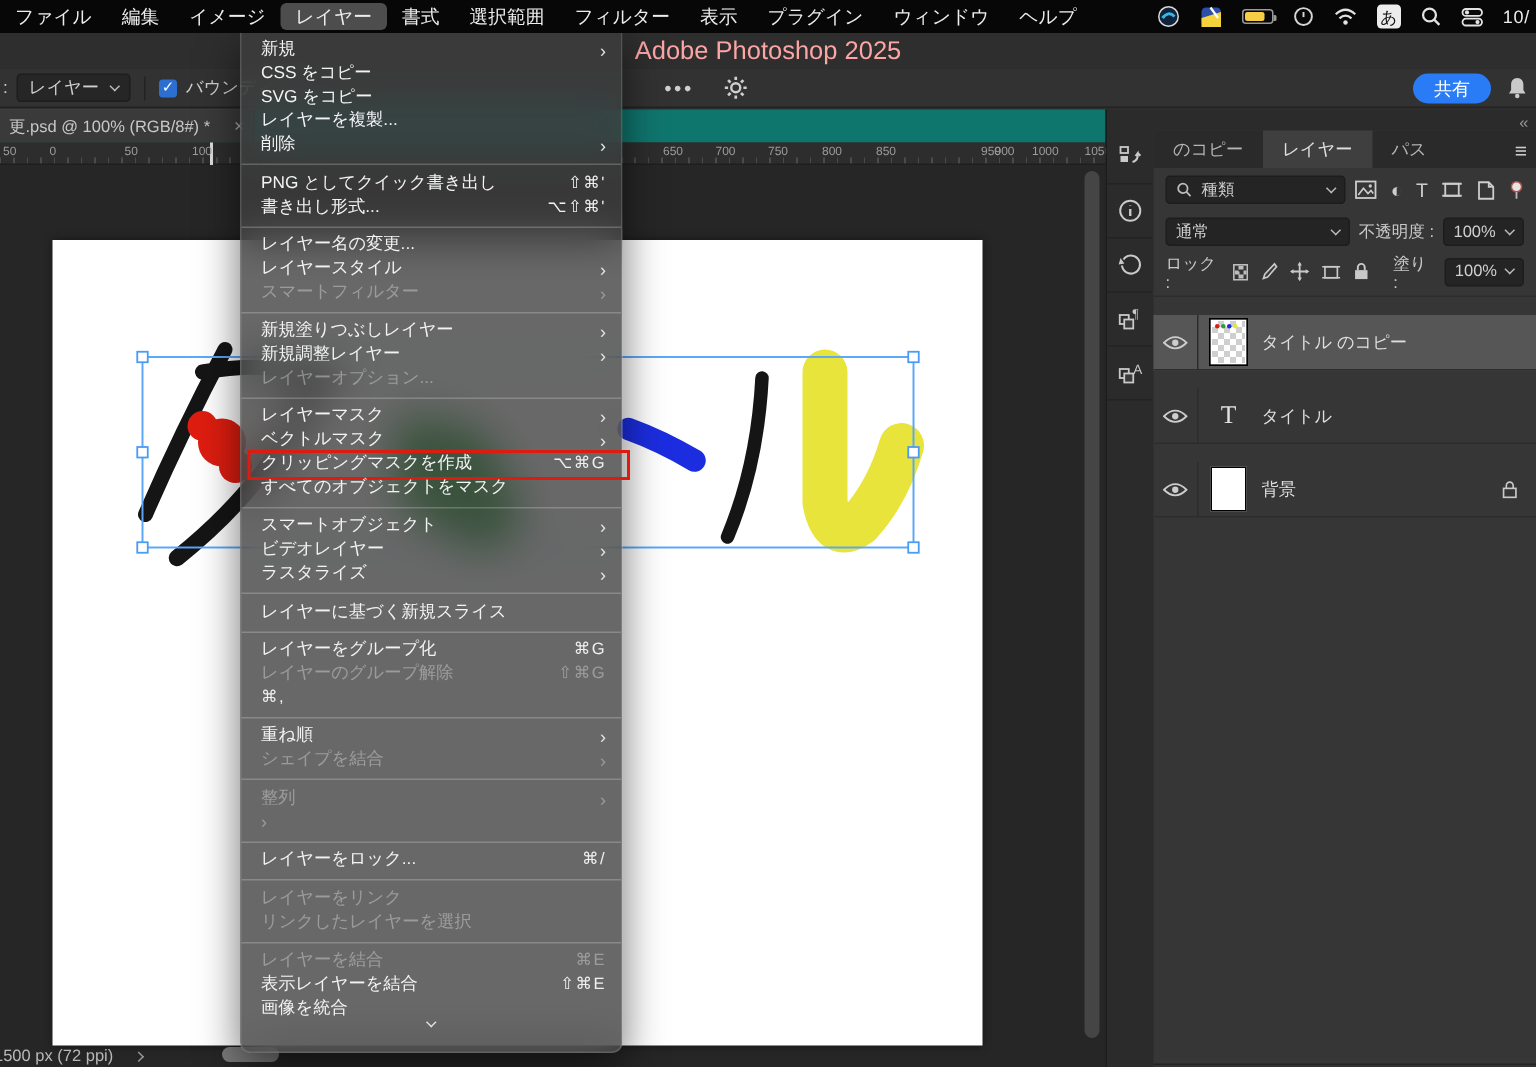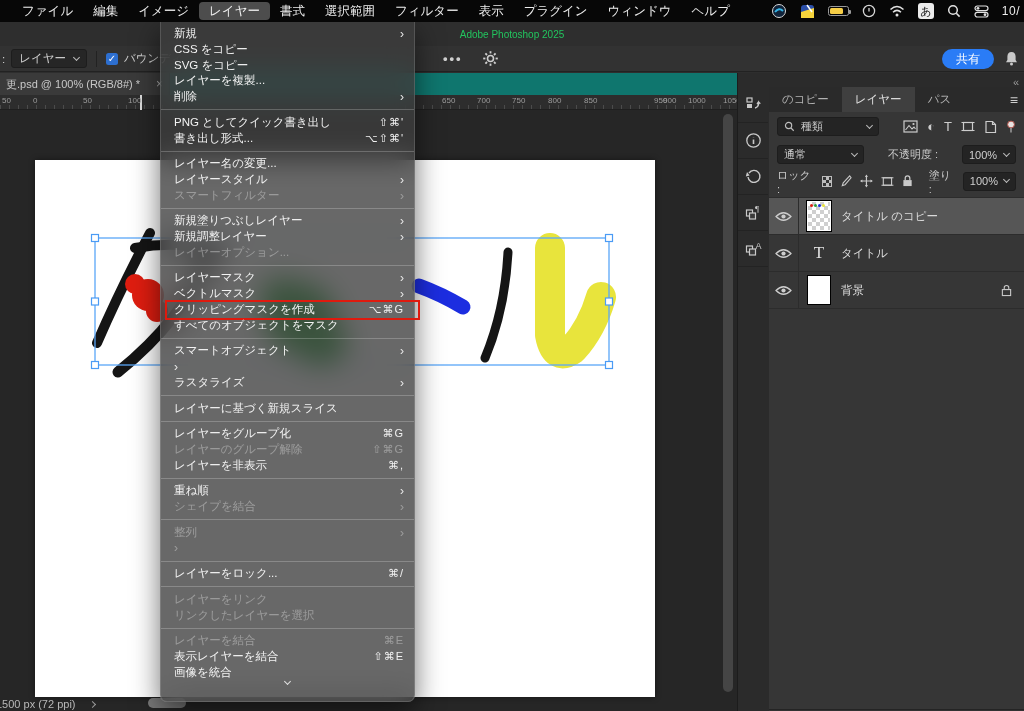--- a/index.html
+++ b/index.html
@@ -2,36 +2,36 @@
 <html><head>
 <meta charset="utf-8">
 <style>
   * { margin:0; padding:0; box-sizing:border-box; }
   html,body { width:1024px; height:711px; overflow:hidden; background:#242424;
     font-family:"Liberation Sans","DejaVu Sans",sans-serif; }
 
   
   #menubar { position:absolute; left:0; top:0; width:1024px; height:22px; background:#070707;
     display:flex; align-items:center; color:#ededed; font-size:12.5px; z-index:60; }
-  #menubar-items { display:flex; align-items:center; height:100%; padding-left:12px; }
+  #menubar-items { display:flex; align-items:center; height:100%; padding-left:0; }
   .mb-item { padding:1px 10px; height:18px; line-height:17px; border-radius:4px; white-space:nowrap; }
   .mb-item.active { background:#4d4d4d; }
   #menubar-status { margin-left:auto; display:flex; align-items:center; gap:13px; padding-right:4px; }
   .st-ico { display:inline-flex; align-items:center; }
   .battery { width:21px; height:10px; border:1px solid #9a9a9a; border-radius:2.5px; position:relative; }
   .battery i { position:absolute; left:1px; top:1px; bottom:1px; width:70%; background:#f7ce46; border-radius:1.5px; }
   .battery:after { content:""; position:absolute; right:-3px; top:2.5px; width:2px; height:4px; background:#9a9a9a; border-radius:0 1px 1px 0; }
   .ime { width:16px; height:16px; background:#ececec; color:#111; border-radius:3px; font-size:11px;
     display:flex; align-items:center; justify-content:center; }
   .mb-time { font-size:12px; letter-spacing:.5px; }
 
   
   #ps { position:absolute; left:0; top:22px; width:1024px; height:689px; background:#2e2e2e; }
   #titlebar { position:absolute; left:0; top:0; width:100%; height:24px; display:flex;
-    align-items:center; justify-content:center; color:#22c55e; font-size:10px; }
+    align-items:center; justify-content:center; color:#fca5a5; font-size:17px; }
   #optionsbar { position:absolute; left:0; top:24px; width:100%; height:26px; background:#323232;
     border-bottom:1px solid #222; display:flex; align-items:center; color:#cfcfcf; font-size:11.5px; }
   .opt-colon { margin-left:2px; }
   .opt-select { margin-left:6px; background:#262626; border:1px solid #1d1d1d; border-radius:3px;
     height:19px; display:flex; align-items:center; gap:8px; padding:0 7px; }
   .chev { width:5px; height:5px; border-right:1.4px solid #bbb; border-bottom:1.4px solid #bbb;
     transform:rotate(45deg); margin-top:-3px; flex:0 0 auto; }
   .opt-sep { width:1px; height:16px; background:#222; margin:0 9px; }
   .checkbox { width:12px; height:12px; background:#2d6fd0; border-radius:2.5px; color:#fff; font-size:10px;
     display:flex; align-items:center; justify-content:center; margin-right:6px; }
@@ -84,36 +84,36 @@
   #right-panel { position:absolute; left:737px; top:51px; width:287px; height:660px; background:#2b2b2b;
     border-left:1px solid #1c1c1c; }
   #panel-collapse { position:absolute; right:5px; top:3px; color:#9a9a9a; font-size:11px; }
   #mini-strip { position:absolute; left:0; top:14px; width:30px; bottom:0; background:#2b2b2b; }
   .mini-cell { width:30px; height:36px; border-bottom:1px solid #232323; display:flex; align-items:center; justify-content:center; color:#c9c9c9; }
   #panel-main { position:absolute; left:31px; top:14px; right:0; bottom:0; background:#363636; display:flex; flex-direction:column; }
   #panel-tabs { height:25px; background:#2a2a2a; display:flex; align-items:stretch; font-size:11.5px; color:#b5b5b5; position:relative; }
   .p-tab { padding:0 13px; display:flex; align-items:center; }
   .p-tab.active { background:#3f3f3f; color:#e0e0e0; }
   #panel-menu-ico { position:absolute; right:6px; top:5px; color:#cfcfcf; font-size:14px; }
-  .p-row { display:flex; align-items:center; padding:0 8px; gap:24px; color:#c9c9c9; font-size:11px; }
+  .p-row { display:flex; align-items:center; padding:0 8px; gap:6px; color:#c9c9c9; font-size:11px; }
   #filter-row { height:29px; }
   .mini-select { background:#242424; border:1px solid #1d1d1d; border-radius:3px; height:19px;
     display:flex; align-items:center; gap:6px; padding:0 6px; color:#cfcfcf; }
   #filter-row .mini-select { width:132px; }
   #filter-icons { display:flex; align-items:center; gap:9px; margin-left:auto; color:#cdcdcd; }
   .half-circle { font-size:13px; }
   #blend-row { height:27px; }
   #blend-select { flex:1 1 auto; }
   .pct-box { width:54px; justify-content:space-between; }
   #lock-row { height:26px; gap:8px; }
   #lock-row .gap { flex:1 1 auto; }
   .checker { width:11px; height:11px; border:1px solid #bdbdbd;
     background:repeating-conic-gradient(#bdbdbd 0 25%, transparent 0 50%); background-size:6px 6px; }
   #layers-list { margin-top:3px; border-top:1px solid #2c2c2c; }
-  .layer-row { height:37px; display:flex; align-items:center; border-bottom:1px solid #2c2c2c; color:#dedede; font-size:11.5px; }
+  .layer-row { height:37px; display:flex; align-items:center; border-bottom:1px solid #2c2c2c; color:#dedede; font-size:11.5px;margin-top:12px; }
   .layer-row.sel { background:#565656; }
   .eye-cell { width:30px; display:flex; justify-content:center; align-items:center; align-self:stretch; border-right:1px solid #2c2c2c; }
   .thumb { width:24px; height:30px; margin:0 10px 0 8px; position:relative; }
   .thumb.trans { border:1px solid #fff; outline:1px solid #000;
     background:repeating-conic-gradient(#cfcfcf 0 25%, #fff 0 50%); background-size:8px 8px; }
   .thumb.trans .dotrow { position:absolute; left:2px; top:2px; display:flex; gap:1px; }
   .dotrow i { width:3px; height:3px; border-radius:50%; }
   .thumb.white { background:#fff; border:1px solid #000; }
   .t-glyph { width:24px; margin:0 10px 0 8px; text-align:center; font-size:17px; color:#e2e2e2;
     font-family:"Liberation Serif","DejaVu Serif",serif; }
@@ -544,41 +544,41 @@
       </div>
       <div class="mi">
         <span class="lbl">すべてのオブジェクトをマスク</span>
       </div>
       <div class="msep"></div>
       <div class="mi">
         <span class="lbl">スマートオブジェクト</span>
         <span class="sub">›</span>
       </div>
       <div class="mi">
+        <span class="lbl">ビデオレイヤー</span>
         <span class="sub">›</span>
       </div>
       <div class="mi">
         <span class="lbl">ラスタライズ</span>
         <span class="sub">›</span>
       </div>
       <div class="msep"></div>
       <div class="mi">
         <span class="lbl">レイヤーに基づく新規スライス</span>
       </div>
       <div class="msep"></div>
       <div class="mi">
         <span class="lbl">レイヤーをグループ化</span>
         <span class="sc">⌘G</span>
       </div>
       <div class="mi dis">
         <span class="lbl">レイヤーのグループ解除</span>
         <span class="sc">⇧⌘G</span>
       </div>
       <div class="mi">
-        <span class="lbl">レイヤーを非表示</span>
         <span class="sc">⌘,</span>
       </div>
       <div class="msep"></div>
       <div class="mi">
         <span class="lbl">重ね順</span>
         <span class="sub">›</span>
       </div>
       <div class="mi dis">
         <span class="lbl">シェイプを結合</span>
         <span class="sub">›</span>

